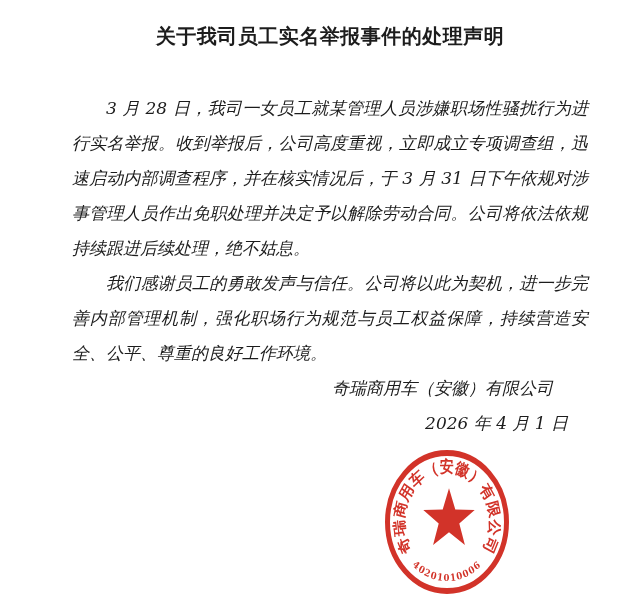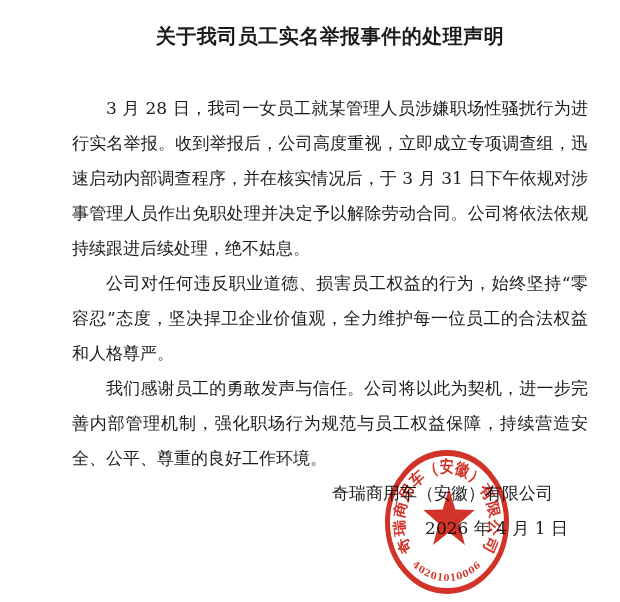--- a/index.html
+++ b/index.html
@@ -25,20 +25,21 @@
     margin: 0;
     letter-spacing: 0.5px;
   }
   .content {
     margin-top: 45px;
     font-size: 17px;
     line-height: 35px;
   }
   .content p {
     margin: 0;
+    font-style: italic;
   }
   .para {
     text-indent: 2em;
     text-align: justify;
     text-justify: inter-ideograph;
   }
   .closing {
     text-indent: 2em;
   }
   .signature {
@@ -66,21 +67,20 @@
 </style>
 </head>
 <body>
 
 <div class="page">
 
   <h1 class="doc-title">关于我司员工实名举报事件的处理声明</h1>
 
   <div class="content">
     <p class="para">3 月 28 日，我司一女员工就某管理人员涉嫌职场性骚扰行为进行实名举报。收到举报后，公司高度重视，立即成立专项调查组，迅速启动内部调查程序，并在核实情况后，于 3 月 31 日下午依规对涉事管理人员作出免职处理并决定予以解除劳动合同。公司将依法依规持续跟进后续处理，绝不姑息。</p>
-    <p class="para">公司对任何违反职业道德、损害员工权益的行为，始终坚持“零容忍”态度，坚决捍卫企业价值观，全力维护每一位员工的合法权益和人格尊严。</p>
     <p class="para">我们感谢员工的勇敢发声与信任。公司将以此为契机，进一步完善内部管理机制，强化职场行为规范与员工权益保障，持续营造安全、公平、尊重的良好工作环境。</p>
     <p class="signature">奇瑞商用车（安徽）有限公司</p>
     <p class="dateline">2026 年 4 月 1 日</p>
   </div>
 
   <svg class="seal" viewBox="-75 -88 150 176" xmlns="http://www.w3.org/2000/svg" aria-hidden="true">
     <defs>
       <path id="sealTopArc" d="M -35.2 24.7 A 43 43 0 1 1 35.2 24.7" fill="none"></path>
       <path id="sealBottomArc" d="M -32.8 39.1 A 51 51 0 0 0 32.8 39.1" fill="none"></path>
     </defs>

